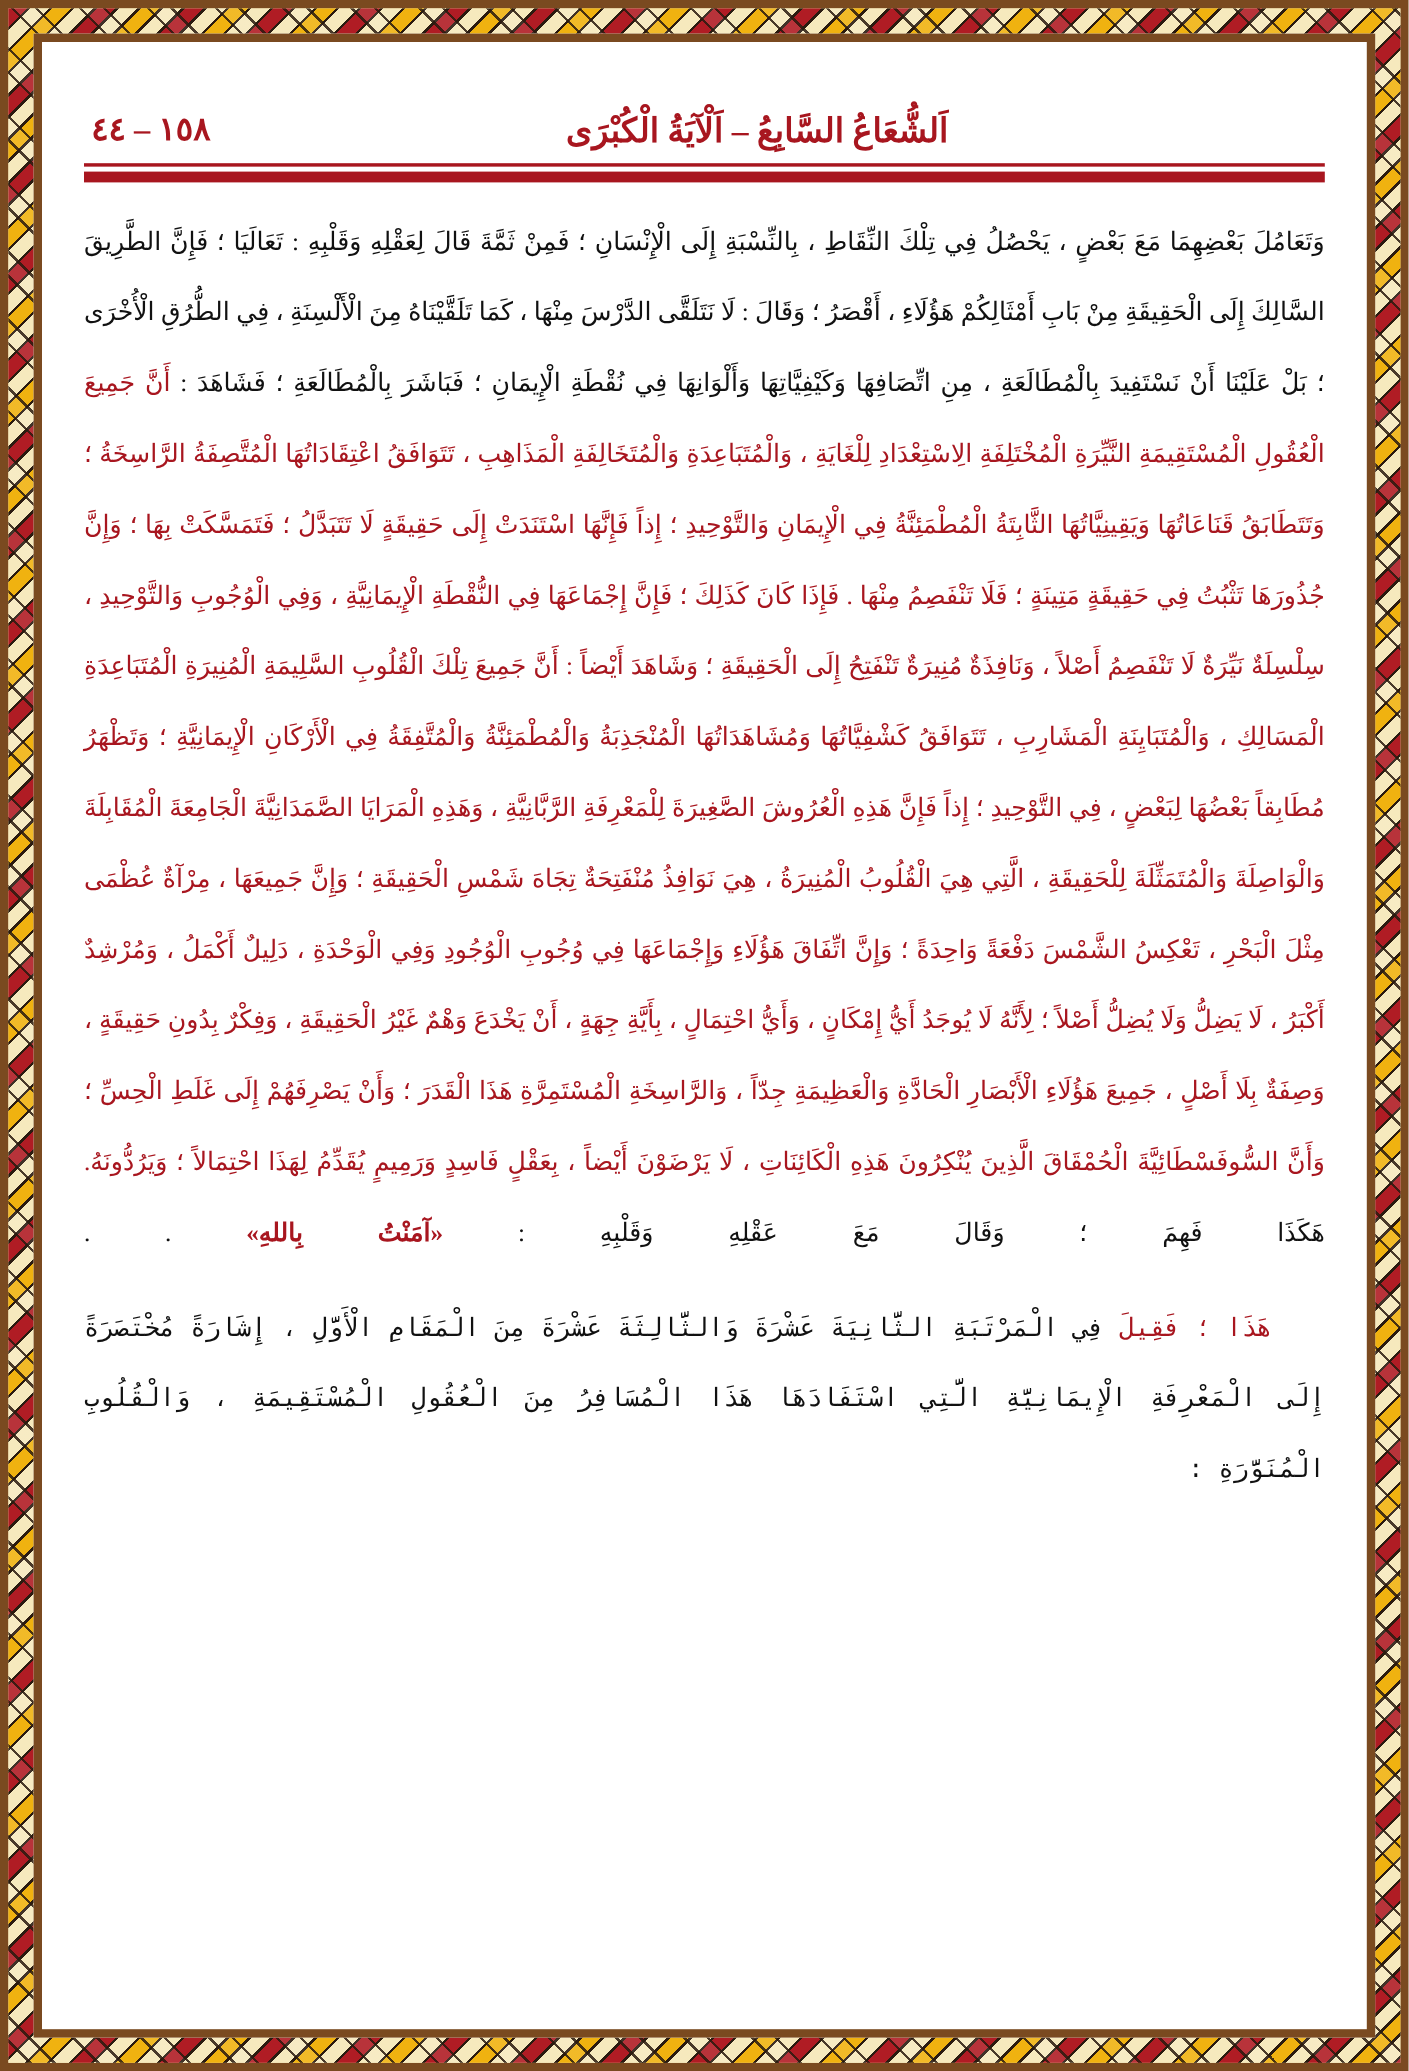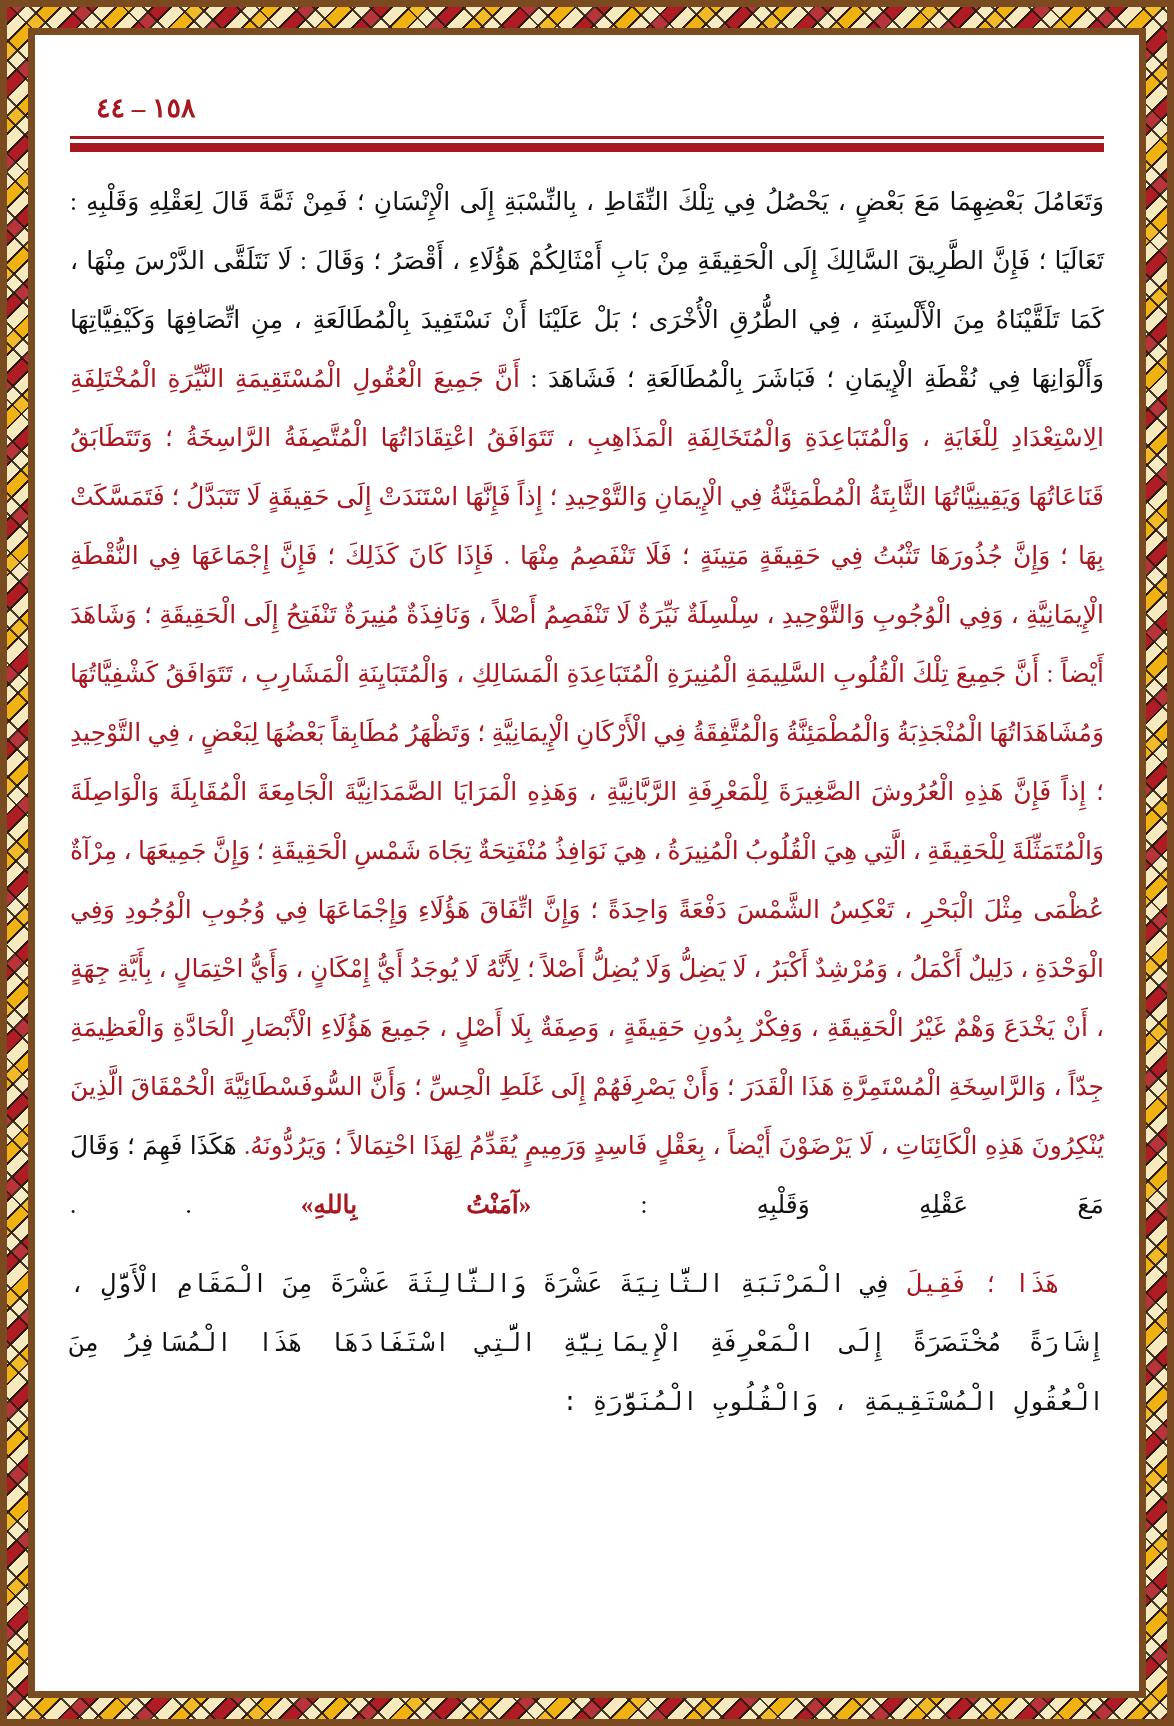--- a/index.html
+++ b/index.html
@@ -90,21 +90,21 @@
     color: #a8161f;
     font-family: "Liberation Serif", "DejaVu Serif", serif;
     font-size: 28px;
     font-weight: bold;
     letter-spacing: 0px;
     white-space: nowrap;
     margin-left: 88px;
   }
   .header-pageno {
     position: absolute;
-    left: 26px;
+    left: 6px;
     bottom: 2px;
     color: #a8161f;
     font-family: "Liberation Serif", "DejaVu Serif", serif;
     font-size: 27px;
     font-weight: bold;
     direction: rtl;
     letter-spacing: 2px;
   }
 
   .rule-wrap {
@@ -119,21 +119,21 @@
     height: 4px;
     background: #ffffff;
   }
   .rule-thick {
     height: 9px;
     background: #a8161f;
   }
 
   .body-text {
     font-family: "Liberation Serif", "DejaVu Serif", serif;
-    font-size: 25px;
+    font-size: 21px;
     line-height: 59px;
     text-align: justify;
     text-align-last: justify;
     color: #111111;
     direction: rtl;
   }
   .body-text p {
     margin: 0 0 0 0;
   }
   .para-justify {
@@ -169,20 +169,21 @@
 
   <div class="frame-outer">
     <div class="frame-braid">
       <div class="frame-inner-rule"></div>
     </div>
   </div>
 
   <div class="content">
 
     <div class="header-row">
+      <div class="header-title">اَلشُّعَاعُ السَّابِعُ – اَلْآيَةُ الْكُبْرَى</div>
       <div class="header-pageno">١٥٨ – ٤٤</div>
     </div>
 
     <div class="rule-wrap">
       <div class="rule-thin"></div>
       <div class="rule-gap"></div>
       <div class="rule-thick"></div>
     </div>
 
     <div class="body-text">

